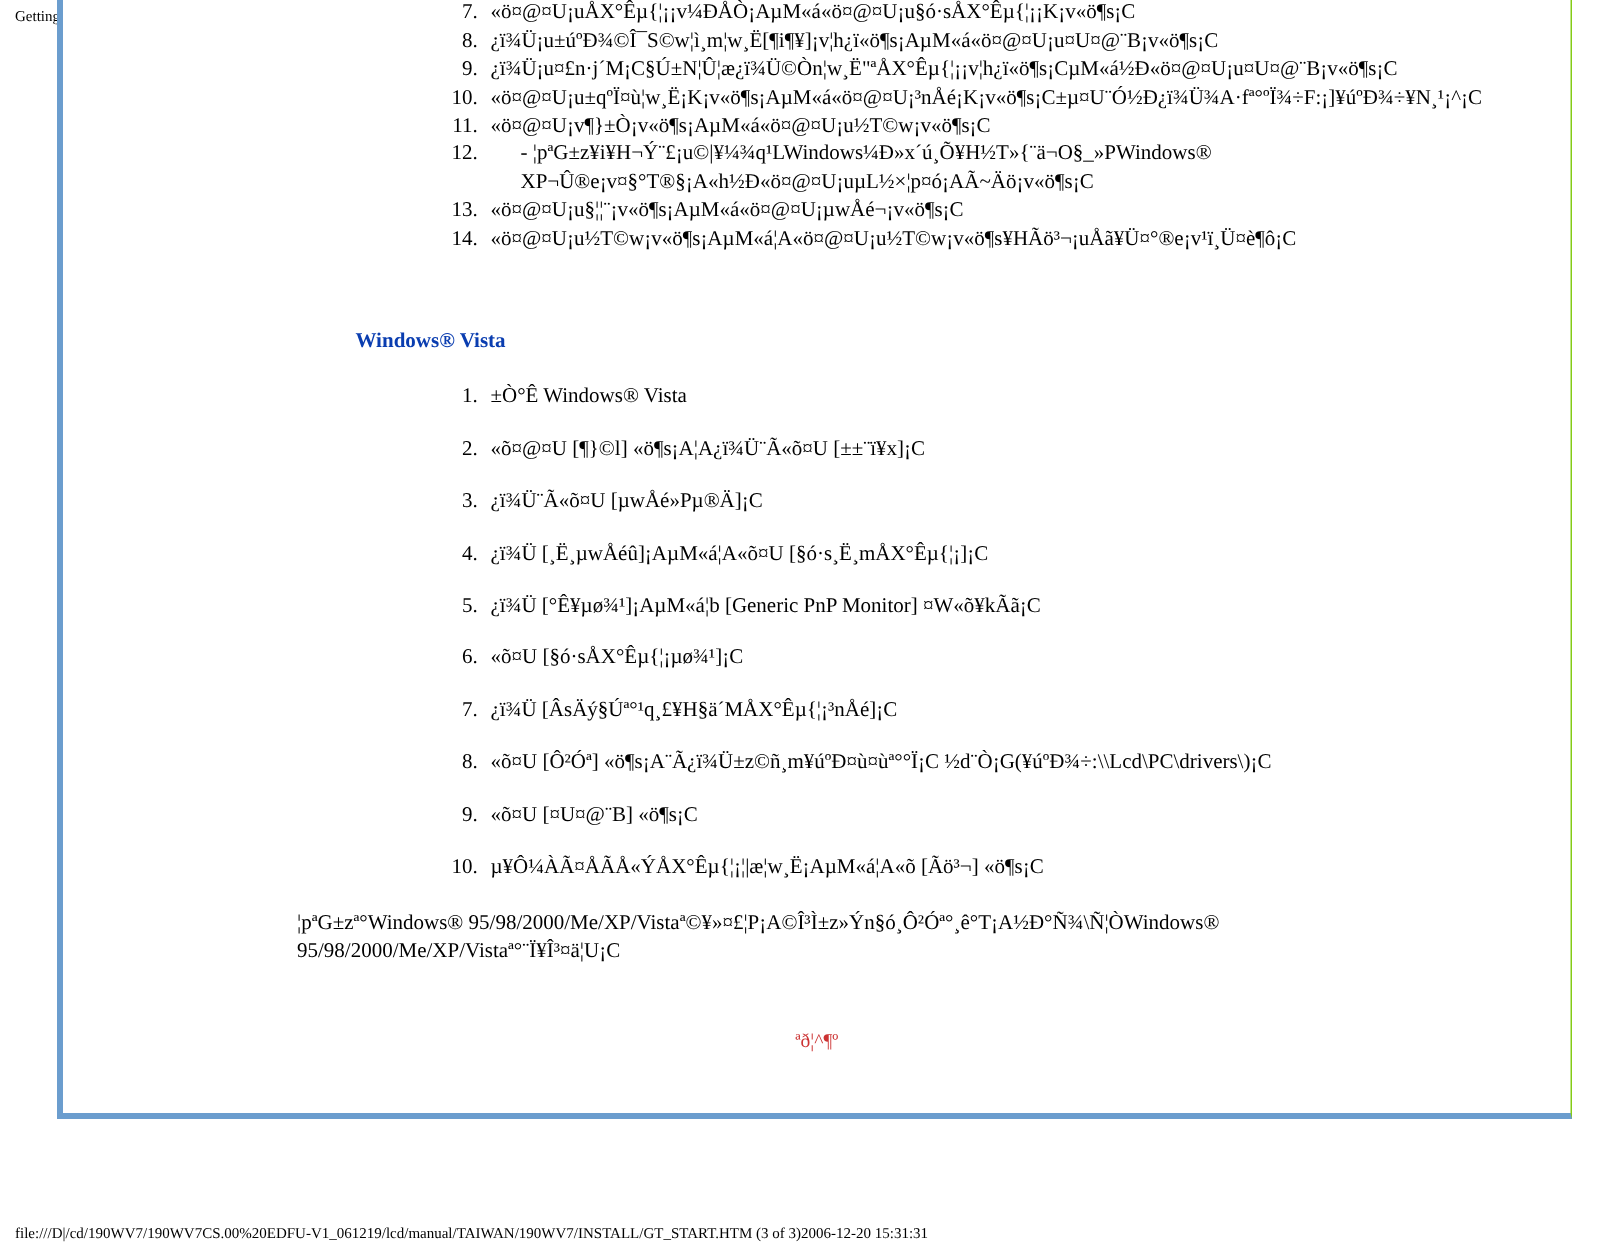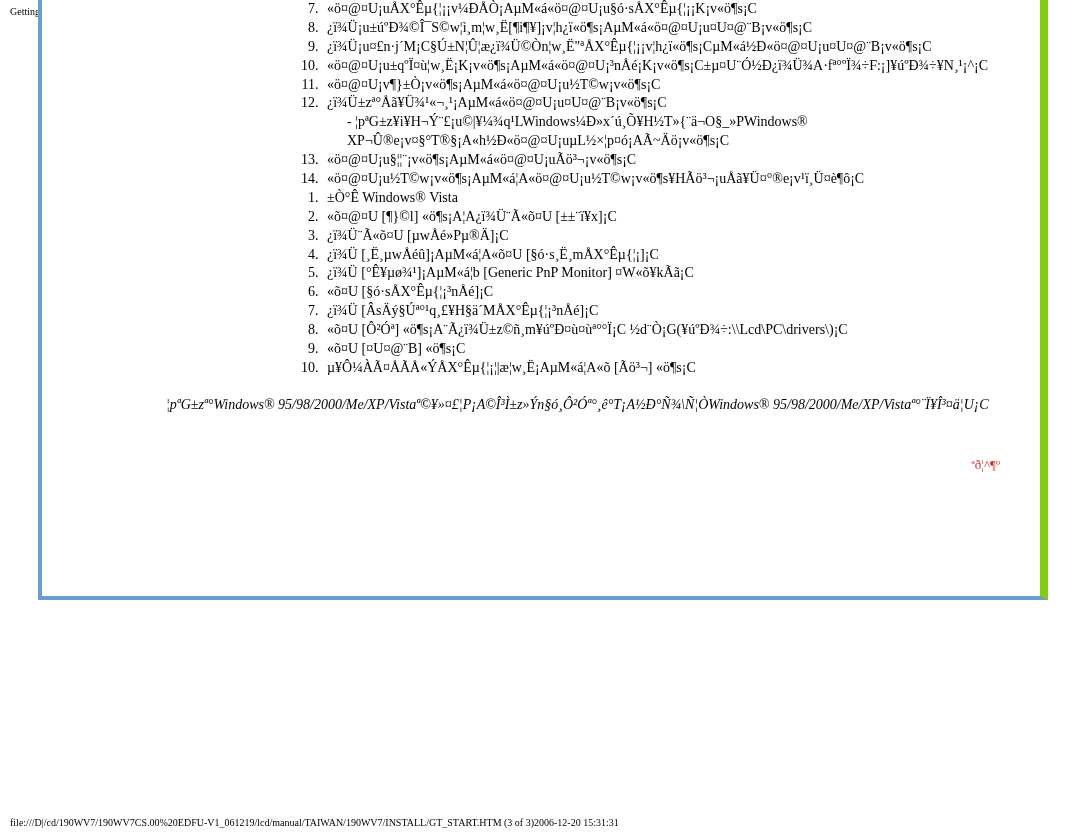--- a/index.html
+++ b/index.html
@@ -19,23 +19,23 @@
       top: 6px;
       left: 10px;
       font-size: 10px;
       color: #000;
     }
     .page-wrapper {
       position: absolute;
       top: 0;
       left: 38px;
       width: 1010px;
-      height: 600px;
+      height: 746px;
       border-left: 4px solid #6b9dce;
-      border-right: 8px solid #84cc16;
+      border-right: 1px solid #84cc16;
       border-bottom: 4px solid #6b9dce;
       background: #fff;
     }
     .content {
       padding: 0 40px 0 40px;
     }
     ol.num-list {
       list-style: decimal;
       padding-left: 0;
       margin-left: 240px;
@@ -56,30 +56,30 @@
       margin-bottom: 20px;
     }
     ol.vista-list {
       list-style: decimal;
       margin-left: 240px;
       font-size: 14px;
       line-height: 1.35;
     }
     ol.vista-list li {
       padding-left: 5px;
+      margin-top: 16px;
     }
     .para {
       font-size: 14px;
-      margin-left: 84px;
+      margin-left: 116px;
       margin-top: 18px;
       line-height: 1.35;
-      font-style: italic;
     }
     .center-link {
-      text-align: right;
+      text-align: center;
       margin-top: 40px;
     }
     .center-link a {
       color: #cc3333;
       font-size: 13px;
       text-decoration: none;
     }
     .footer-path {
       position: absolute;
       bottom: 6px;
@@ -95,35 +95,35 @@
 
 <div class="page-wrapper">
   <div class="content">
     <ol class="num-list" start="7">
       <li>«ö¤@¤U¡uÅX°Êµ{¦¡¡v¼ÐÅÒ¡AµM«á«ö¤@¤U¡u§ó·sÅX°Êµ{¦¡¡K¡v«ö¶s¡C</li>
       <li>¿ï¾Ü¡u±úºÐ¾©Î¯S©w¦ì¸m¦w¸Ë[¶i¶¥]¡v¦h¿ï«ö¶s¡AµM«á«ö¤@¤U¡u¤U¤@¨B¡v«ö¶s¡C</li>
       <li>¿ï¾Ü¡u¤£­n·j´M¡C§Ú±N¦Û¦æ¿ï¾Ü©Ò­n¦w¸Ë"ªÅX°Êµ{¦¡¡v¦h¿ï«ö¶s¡CµM«á½Ð«ö¤@¤U¡u¤U¤@¨B¡v«ö¶s¡C</li>
       <li>«ö¤@¤U¡u±qºÏ¤ù¦w¸Ë¡K¡v«ö¶s¡AµM«á«ö¤@¤U¡³nÅé¡K¡v«ö¶s¡C±µ¤U¨Ó½Ð¿ï¾Ü¾A·fª°ºÏ¾÷F:¡]¥úºÐ¾÷¥N¸¹¡^¡C</li>
       <li>«ö¤@¤U¡v¶}±Ò¡v«ö¶s¡AµM«á«ö¤@¤U¡u½T©w¡v«ö¶s¡C</li>
       <li>
-        <span>¿ï¾Ü±zª°Åã¥Ü¾¹«¬¸¹¡AµM«á«ö¤@¤U¡u¤U¤@¨B¡v«ö¶s¡C</span>
         <div style="margin-left:20px">- ¦pªG±z¥i¥H¬Ý¨£¡u©|¥¼¾q¹LWindows¼Ð»x´ú¸Õ¥H½T»{¨ä¬O§_»PWindows® XP¬Û®e¡v¤§°T®§¡A«h½Ð«ö¤@¤U¡uµL½×¦p¤ó¡AÃ~Äö¡v«ö¶s¡C</div>
       </li>
-      <li>«ö¤@¤U¡u§¦¦¨¡v«ö¶s¡AµM«á«ö¤@¤U¡uÃö³¬¡v«ö¶s¡C</li>
+      <li>«ö¤@¤U¡u§¦¦¨¡v«ö¶s¡AµM«á«ö¤@¤U¡µwÅé¬¡v«ö¶s¡C</li>
       <li>«ö¤@¤U¡u½T©w¡v«ö¶s¡AµM«á¦A«ö¤@¤U¡u½T©w¡v«ö¶s¥HÃö³¬¡uÅã¥Ü¤°®e¡v¹ï¸Ü¤è¶ô¡C</li>
     </ol>
 
+    <div class="section-title">Windows® Vista</div>
 
     <ol class="vista-list">
       <li>±Ò°Ê Windows® Vista</li>
       <li>«õ¤@¤U [¶}©l] «ö¶s¡A¦A¿ï¾Ü¨Ã«õ¤U [±±¨ï¥x]¡C</li>
       <li>¿ï¾Ü¨Ã«õ¤U [µwÅé»P­µ®Ä]¡C</li>
       <li>¿ï¾Ü [¸Ë¸µwÅé­û]¡AµM«á¦A«õ¤U [§ó·s¸Ë¸mÅX°Êµ{¦¡]¡C</li>
       <li>¿ï¾Ü [°Ê¥µø¾¹]¡AµM«á¦b [Generic PnP Monitor] ¤W«õ¥kÃã¡C</li>
-      <li>«õ¤U [§ó·sÅX°Êµ{¦¡³nÅé]¡C</li>
+      <li>«õ¤U [§ó·sÅX°Êµ{¦¡µø¾¹]¡C</li>
       <li>¿ï¾Ü [ÂsÄý§Úª°¹q¸£¥H§ä´MÅX°Êµ{¦¡³nÅé]¡C</li>
       <li>«õ¤U [Ô²Óª] «ö¶s¡A¨Ã¿ï¾Ü±z©ñ¸m¥úºÐ¤ù¤ùª°°Ï¡C ½d¨Ò¡G(¥úºÐ¾÷:\\Lcd\PC\drivers\)¡C</li>
       <li>«õ¤U [¤U¤@¨B] «ö¶s¡C</li>
       <li>µ¥­Ô¼ÀÃ¤ÅÃÅ«ÝÅX°Êµ{¦¡¦|æ¦w¸Ë¡AµM«á¦A«õ [Ãö³¬] «ö¶s¡C</li>
     </ol>
 
     <div class="para">¦pªG±zª°Windows® 95/98/2000/Me/XP/Vistaª©¥»¤£¦P¡A©Î³Ì±z»Ý­n§ó¸Ô²Óª°¸ê°T¡A½Ð°Ñ¾\Ñ¦ÒWindows® 95/98/2000/Me/XP/Vistaª°¨Ï¥Î³¤ä¦U¡C</div>
 
     <div class="center-link">
       <a href="#">ªð¦^­¶­º</a>

